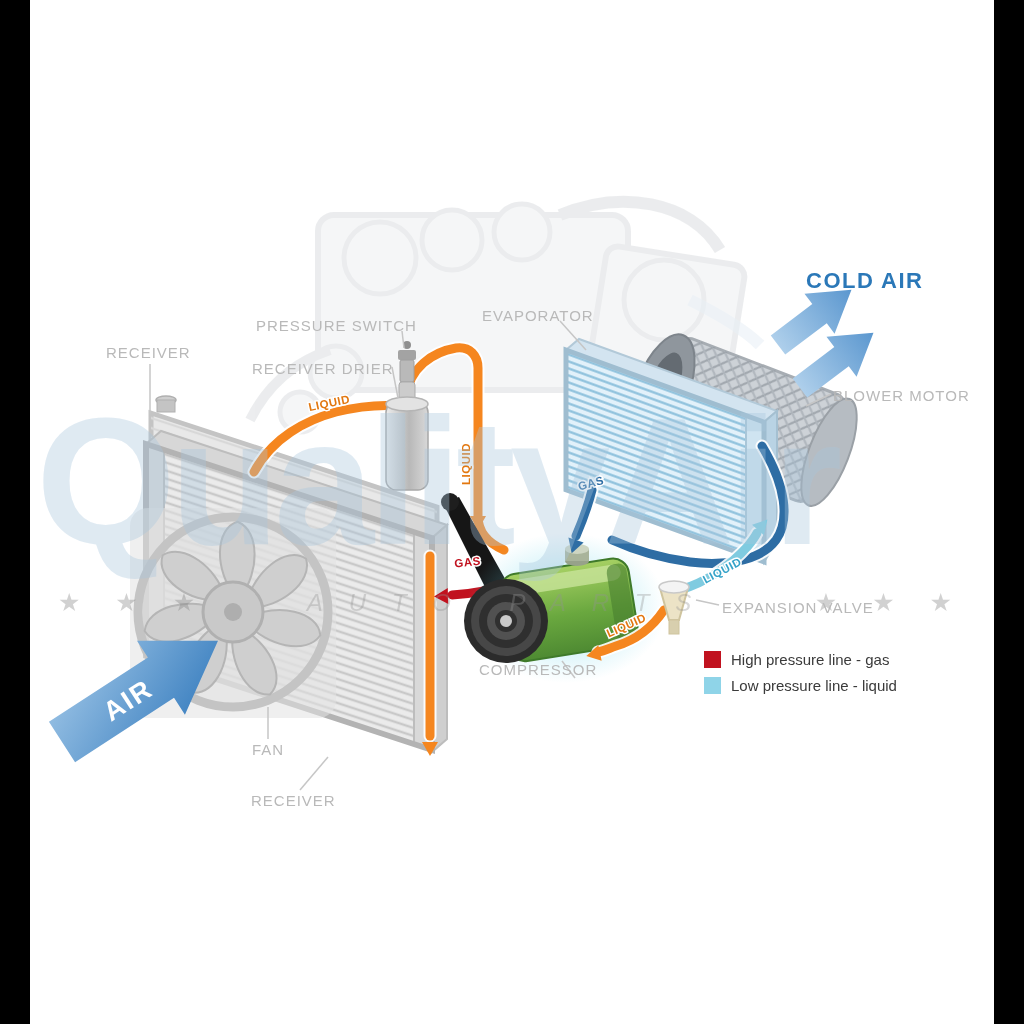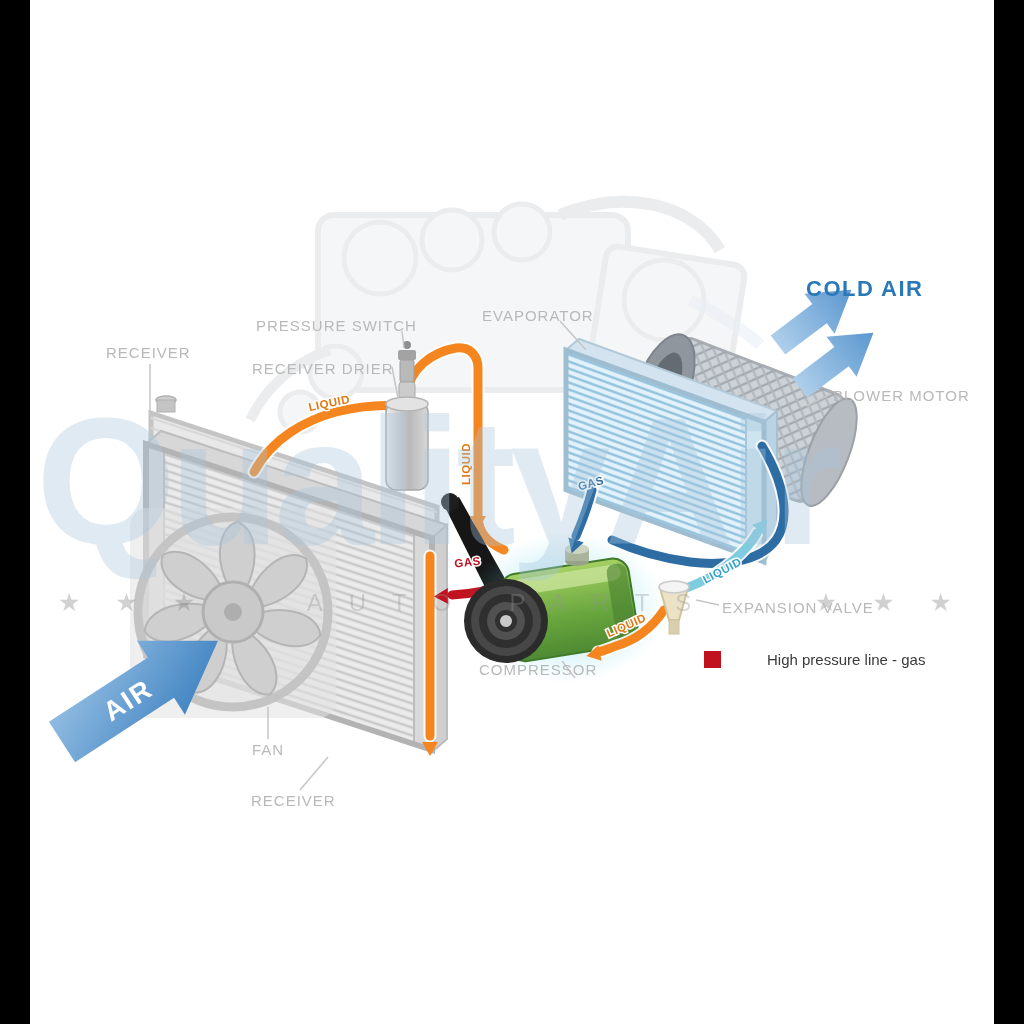--- a/index.html
+++ b/index.html
@@ -6,27 +6,27 @@
   .stage{position:relative;width:1024px;height:1024px;background:#ffffff;overflow:hidden;
          font-family:"Liberation Sans", sans-serif;}
   .bar{position:absolute;top:0;bottom:0;width:30px;background:#000;z-index:50;}
   .bar.left{left:0}.bar.right{right:0}
   svg.diagram{position:absolute;left:0;top:0;z-index:10;}
   .watermark{position:absolute;top:392px;left:36px;font-size:180px;font-weight:bold;
              color:#a8c6dd;opacity:.36;letter-spacing:-6px;line-height:1;z-index:15;white-space:nowrap;pointer-events:none;}
   .strip{position:absolute;top:588px;left:58px;right:58px;display:flex;justify-content:space-between;
          align-items:center;z-index:15;opacity:.35;pointer-events:none;}
   .strip .st{font-size:25px;letter-spacing:14px;color:#7d7d7d;}
-  .strip .mid{letter-spacing:26px;font-size:24px;color:#939393;}
+  .strip .mid{letter-spacing:26px;font-size:24px;font-style:italic;color:#939393;}
   .lbl{position:absolute;font-size:15px;color:#b9b9b9;letter-spacing:1px;white-space:nowrap;z-index:30;}
   .lbl.cold{font-size:22px;font-weight:bold;color:#2b78b8;letter-spacing:1.5px;}
   .legend{position:absolute;left:704px;top:646px;z-index:30;}
   .lrow{display:flex;align-items:center;height:26px;}
   .sw{width:17px;height:17px;margin-right:10px;flex:0 0 auto;}
-  .ltext{font-size:15px;color:#3a3a3a;margin-left:36px;}
+  .ltext{font-size:15px;color:#3a3a3a;}
   .plabel{font-size:11.5px;font-weight:bold;letter-spacing:.5px;paint-order:stroke;stroke:#ffffff;stroke-width:3px;}
   .pl-or{fill:#e2770f}.pl-red{fill:#c1121f}.pl-steel{fill:#2e6da4}.pl-lb{fill:#35a3c9}
 </style>
 </head>
 <body>
 
 <div class="stage">
 
   <svg class="diagram" width="1024" height="1024" viewBox="0 0 1024 1024">
     <defs>
@@ -246,29 +246,33 @@
   <div class="strip">
     <span class="st">★ ★ ★</span>
     <span class="mid">AUTO PARTS</span>
     <span class="st">★ ★ ★</span>
   </div>
 
   <div class="lbl" style="left:106px;top:344px">RECEIVER</div>
   <div class="lbl" style="left:256px;top:317px">PRESSURE SWITCH</div>
   <div class="lbl" style="left:252px;top:360px">RECEIVER DRIER</div>
   <div class="lbl" style="left:482px;top:307px">EVAPORATOR</div>
-  <div class="lbl cold" style="left:806px;top:276px">COLD AIR</div>
+  <div class="lbl cold" style="left:806px;top:268px">COLD AIR</div>
   <div class="lbl" style="left:833px;top:387px">BLOWER MOTOR</div>
   <div class="lbl" style="left:722px;top:599px">EXPANSION VALVE</div>
   <div class="lbl" style="left:479px;top:661px">COMPRESSOR</div>
   <div class="lbl" style="left:252px;top:741px">FAN</div>
   <div class="lbl" style="left:251px;top:792px">RECEIVER</div>
 
   <div class="legend">
     <div class="lrow">
       <span class="sw" style="background: rgb(193, 18, 31);"></span>
       <span class="ltext">High pressure line - gas</span>
     </div>
+    <div class="lrow">
+      <span class="sw" style="background: rgb(143, 212, 232);"></span>
+      <span class="ltext">Low pressure line - liquid</span>
+    </div>
   </div>
 
   <div class="bar left"></div>
   <div class="bar right"></div>
 </div>
 
 </body></html>

